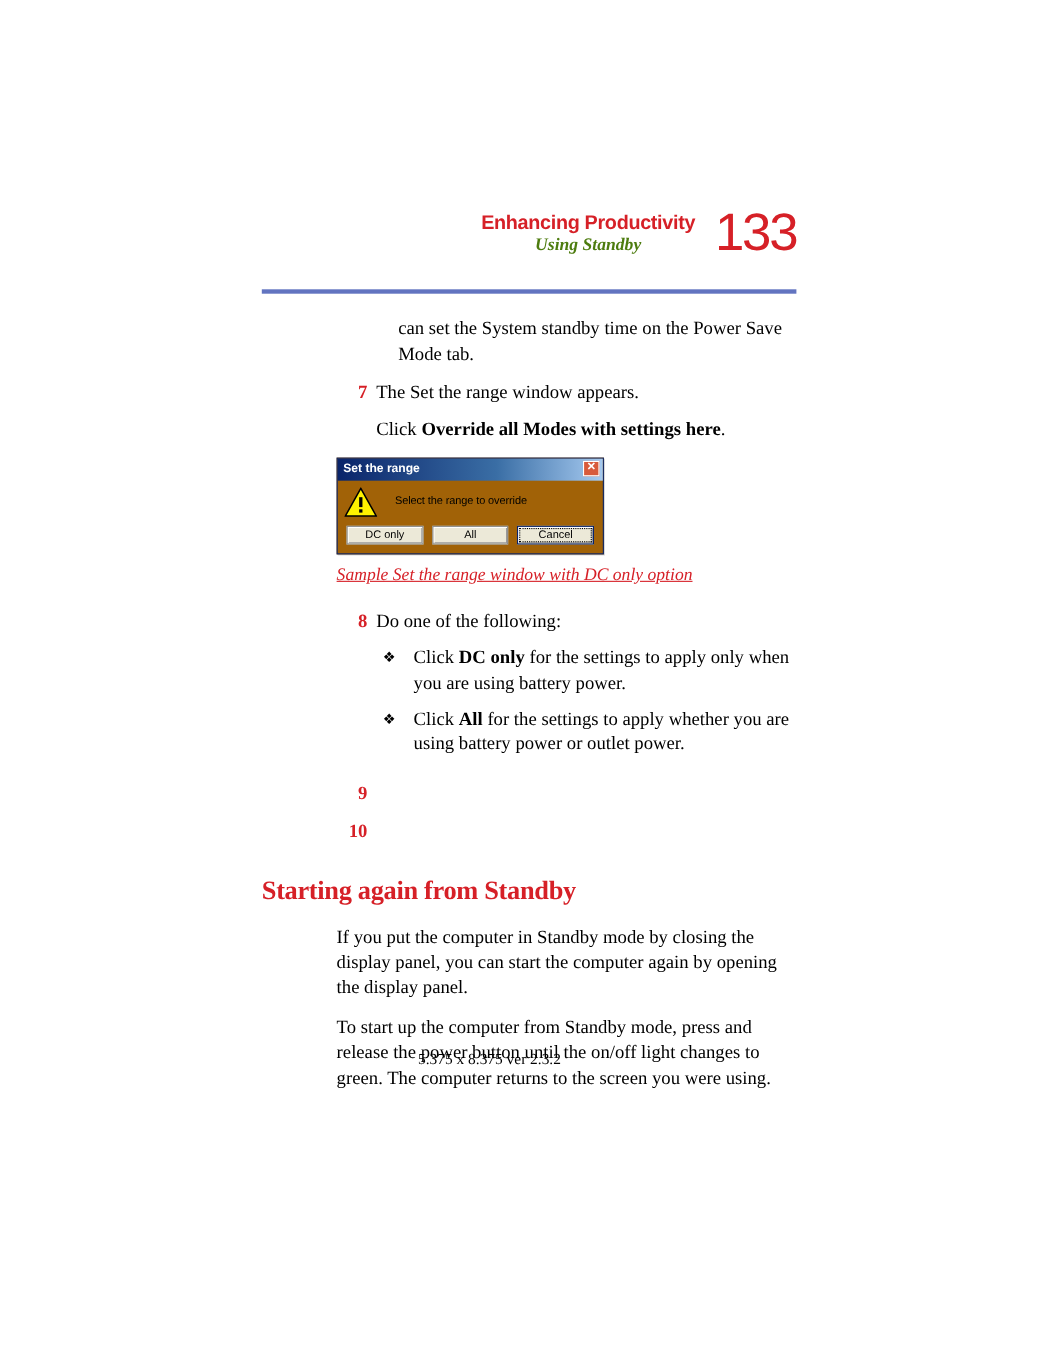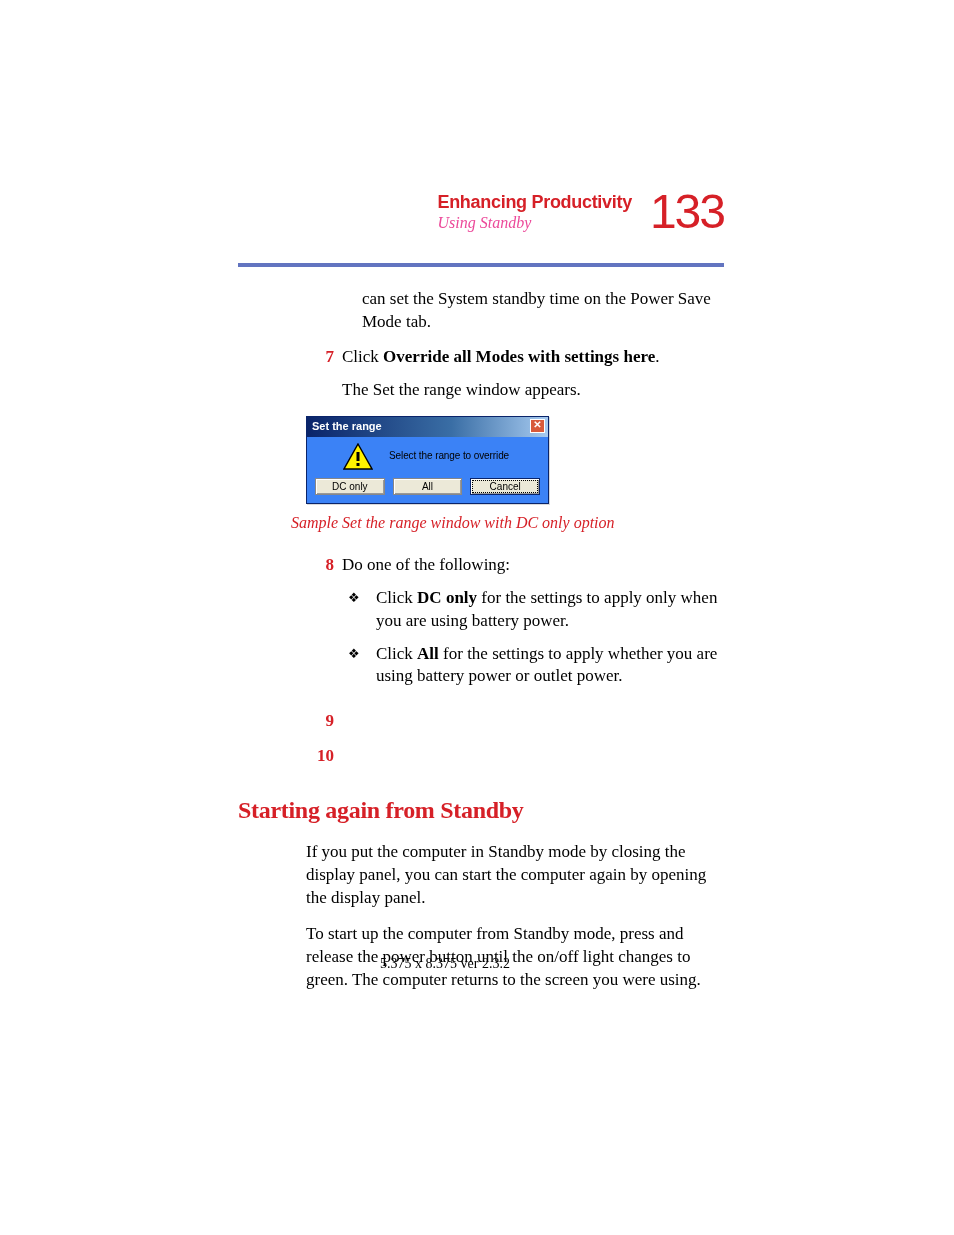--- a/index.html
+++ b/index.html
@@ -18,35 +18,36 @@
   }
   .running-header {
     position: absolute;
     top: 188px;
     right: 230px;
     display: flex;
     align-items: center;
     gap: 18px;
   }
   .header-text-block {
-    text-align: left;
+    text-align: center;
     line-height: 1.25;
   }
   .chapter-title {
     font-family: 'Arial Narrow', Arial, sans-serif;
     font-weight: bold;
     font-stretch: condensed;
     color: #d62027;
     font-size: 18px;
     letter-spacing: -0.3px;
   }
   .section-title-small {
     font-style: italic;
     font-size: 16px;
-    color: #ec4899;
+    color: #4d7c0f;
+    font-weight: bold;
   }
   .page-number {
     font-family: 'Arial Narrow', Arial, sans-serif;
     font-weight: 400;
     font-stretch: condensed;
     color: #d62027;
     font-size: 48px;
     letter-spacing: -2px;
     line-height: 1;
   }
@@ -87,21 +88,21 @@
   }
   .step-body p { margin: 0 0 10px 0; }
   .step-body p:last-child { margin-bottom: 0; }
   .bold { font-weight: bold; }
   .dialog-wrap {
     margin: 14px 0 8px 68px;
     width: 243px;
   }
   .dialog {
     border: 1px solid #0a246a;
-    background: #3b82f6;
+    background: #a16207;
     font-family: Tahoma, Arial, sans-serif;
     font-size: 10px;
     color: #000;
     box-shadow: 1px 1px 0 rgba(0,0,0,0.15);
   }
   .titlebar {
     background: linear-gradient(90deg, #0a246a 0%, #3a6ea5 60%, #a6caf0 100%);
     color: #fff;
     font-weight: bold;
     font-size: 11px;
@@ -120,21 +121,20 @@
     line-height: 10px;
     text-align: center;
     font-weight: bold;
     font-family: Arial, sans-serif;
   }
   .dialog-body {
     padding: 6px 6px 6px 6px;
     display: flex;
     align-items: center;
     gap: 16px;
-    margin-left: 30px;
   }
   .warn-icon {
     width: 30px;
     height: 27px;
     position: relative;
     flex: 0 0 30px;
   }
   .warn-icon svg { display: block; }
   .dialog-msg {
     font-size: 10px;
@@ -158,21 +158,22 @@
   }
   .dlg-btn.focused {
     outline: 1px dotted #000;
     outline-offset: -3px;
     border: 1px solid #0a246a;
   }
   .caption {
     color: #d62027;
     font-style: italic;
     font-size: 16px;
-    margin: 6px 0 20px 53px;
+    margin: 6px 0 20px 68px;
+    text-decoration: underline;
   }
   .sub-bullets {
     margin: 8px 0 0 0;
     padding: 0;
     list-style: none;
   }
   .sub-bullets li {
     display: flex;
     align-items: flex-start;
     margin-bottom: 10px;
@@ -222,24 +223,24 @@
 
   <div class="divider"></div>
 
   <div class="content">
 
     <p class="para-carry">can set the System standby time on the Power Save Mode tab.</p>
 
     <div class="step-row">
       <div class="step-num">7</div>
       <div class="step-body">
+        <p>The Set the range window appears.</p>
         <p>
           <span>Click </span><span class="bold">Override all Modes with settings here</span><span>.</span>
         </p>
-        <p>The Set the range window appears.</p>
       </div>
     </div>
 
     <div class="dialog-wrap">
       <div class="dialog">
         <div class="titlebar">
           <span>Set the range</span>
           <span class="close-btn">✕</span>
         </div>
         <div class="dialog-body">

